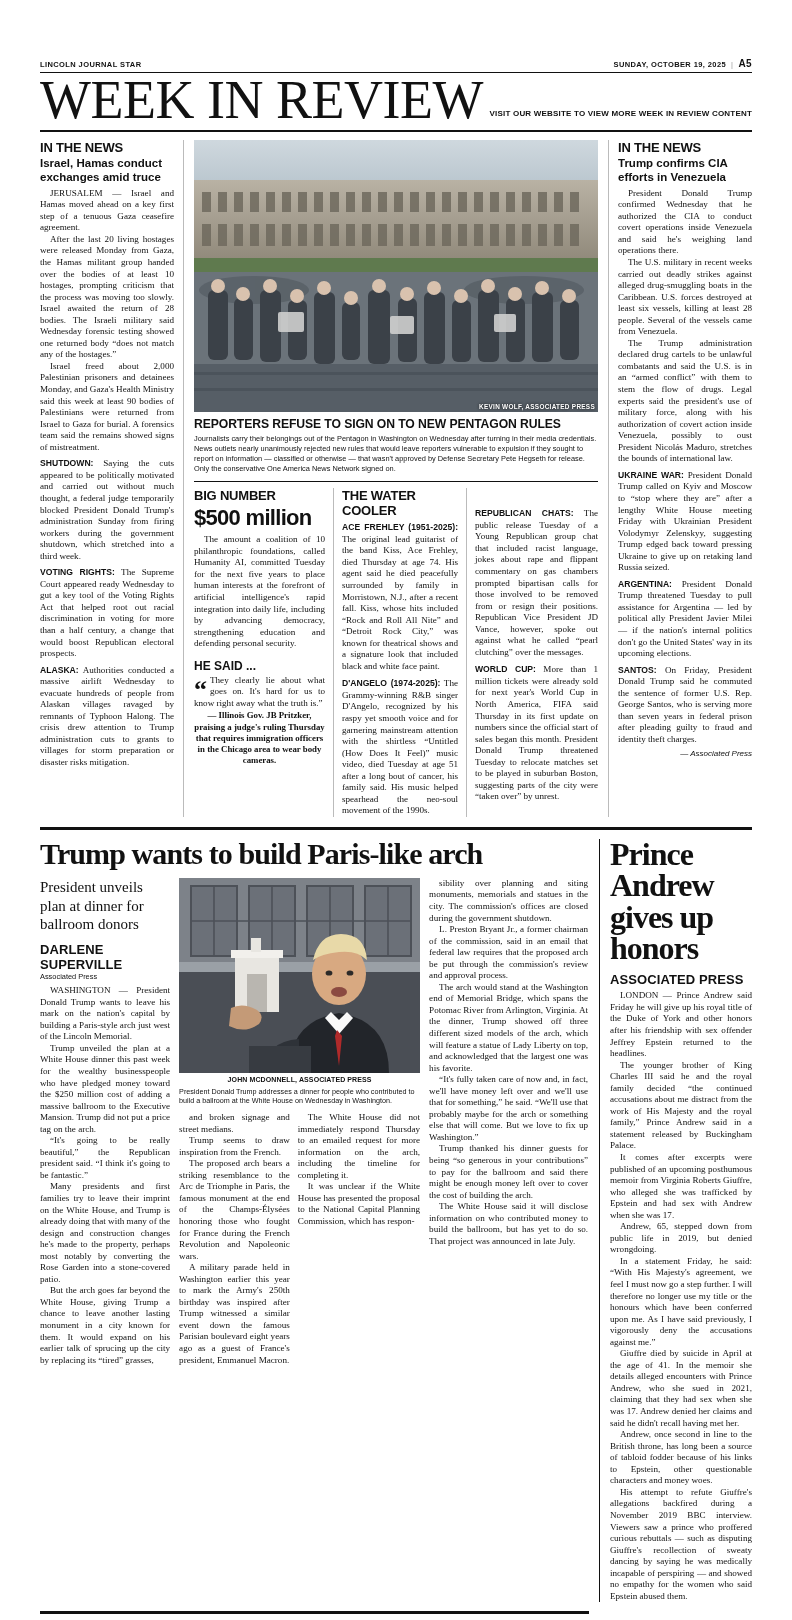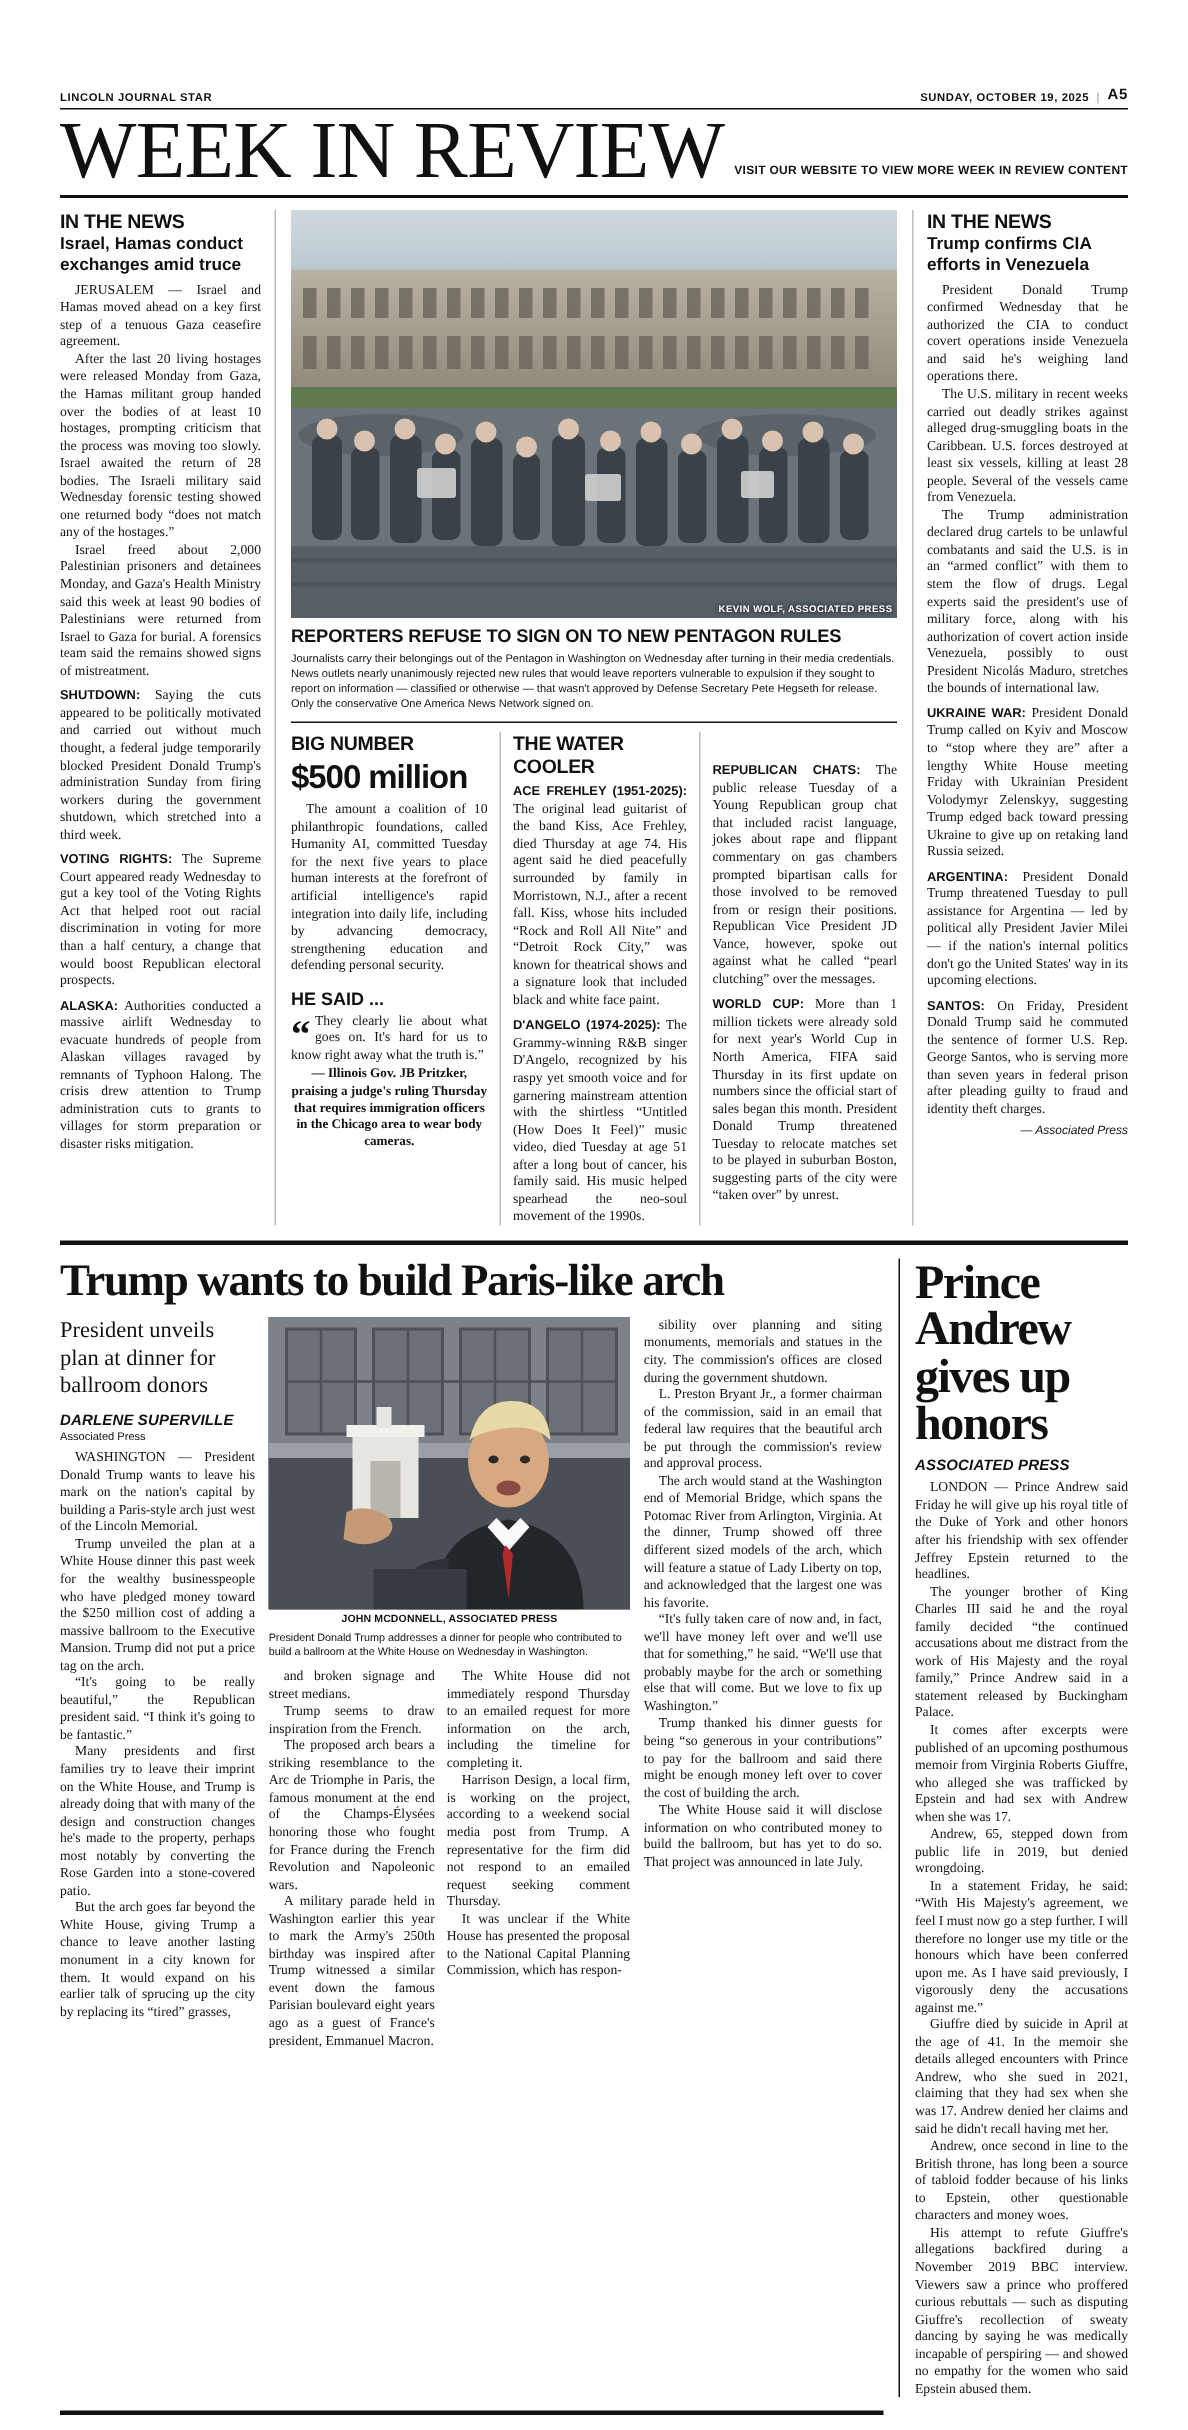--- a/index.html
+++ b/index.html
@@ -49,21 +49,21 @@
     font-weight:700; font-size:11.5px; line-height:1.15; margin:0 0 4px 0;
   }
   p.body {
     margin:0; font-size:9.1px; line-height:1.27; text-align:justify;
     text-indent:10px; hyphens:auto;
   }
   p.body.noind { text-indent:0; }
   .lbl { font-family:"Liberation Sans", sans-serif; font-weight:700; font-size:8.6px; }
   .byline {
     font-family:"Liberation Sans", sans-serif; font-weight:700;
-    font-size:10px; letter-spacing:.1px; margin:0;font-style:italic;
+    font-size:13px; letter-spacing:.1px; margin:0;
   }
   .byline2 { font-family:"Liberation Sans", sans-serif; font-size:7.4px; margin:0 0 4px 0; }
   .credit-ital { font-size:8px; font-style:italic; text-align:right; margin:4px 0 0 0; font-family:"Liberation Sans",sans-serif;}
 
   
   .top { display:flex; padding-top:8px; }
   .col-left  { width:152px; padding-right:9px; border-right:1px solid #bbb; }
   .col-mid   { width:424px; padding:0 10px; }
   .col-right { width:152px; padding-left:9px; border-left:1px solid #bbb; }
 
@@ -399,29 +399,28 @@
 
           <div class="two-under">
             <div class="u1">
               <p class="body">and broken signage and street medians.</p>
               <p class="body">Trump seems to draw inspiration from the French.</p>
               <p class="body">The proposed arch bears a striking resemblance to the Arc de Triomphe in Paris, the famous monument at the end of the Champs-Élysées honoring those who fought for France during the French Revolution and Napoleonic wars.</p>
               <p class="body">A military parade held in Washington earlier this year to mark the Army's 250th birthday was inspired after Trump witnessed a similar event down the famous Parisian boulevard eight years ago as a guest of France's president, Emmanuel Macron.</p>
             </div>
             <div class="u2">
               <p class="body">The White House did not immediately respond Thursday to an emailed request for more information on the arch, including the timeline for completing it.</p>
-              <p class="body">Harrison Design, a local firm, is working on the project, according to a weekend social media post from Trump. A representative for the firm did not respond to an emailed request seeking comment Thursday.</p>
               <p class="body">It was unclear if the White House has presented the proposal to the National Capital Planning Commission, which has respon-</p>
             </div>
           </div>
         </div>
 
         <div class="arch-c4">
           <p class="body">sibility over planning and siting monuments, memorials and statues in the city. The commission's offices are closed during the government shutdown.</p>
-          <p class="body">L. Preston Bryant Jr., a former chairman of the commission, said in an email that federal law requires that the beautiful arch be put through the commission's review and approval process.</p>
+          <p class="body">L. Preston Bryant Jr., a former chairman of the commission, said in an email that federal law requires that the proposed arch be put through the commission's review and approval process.</p>
           <p class="body">The arch would stand at the Washington end of Memorial Bridge, which spans the Potomac River from Arlington, Virginia. At the dinner, Trump showed off three different sized models of the arch, which will feature a statue of Lady Liberty on top, and acknowledged that the largest one was his favorite.</p>
           <p class="body">“It's fully taken care of now and, in fact, we'll have money left over and we'll use that for something,” he said. “We'll use that probably maybe for the arch or something else that will come. But we love to fix up Washington.”</p>
           <p class="body">Trump thanked his dinner guests for being “so generous in your contributions” to pay for the ballroom and said there might be enough money left over to cover the cost of building the arch.</p>
           <p class="body">The White House said it will disclose information on who contributed money to build the ballroom, but has yet to do so. That project was announced in late July.</p>
         </div>
       </div>
     </div>
 
     <div class="pkg-side">
       <h2 class="hed-prince">Prince Andrew gives up honors</h2>

